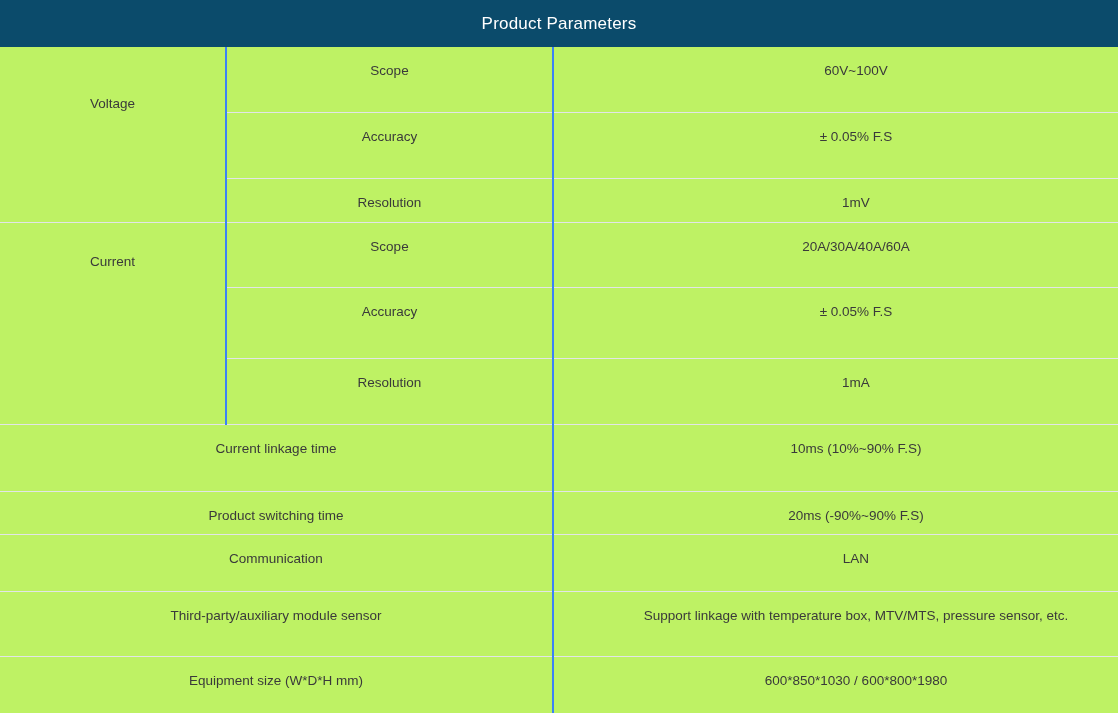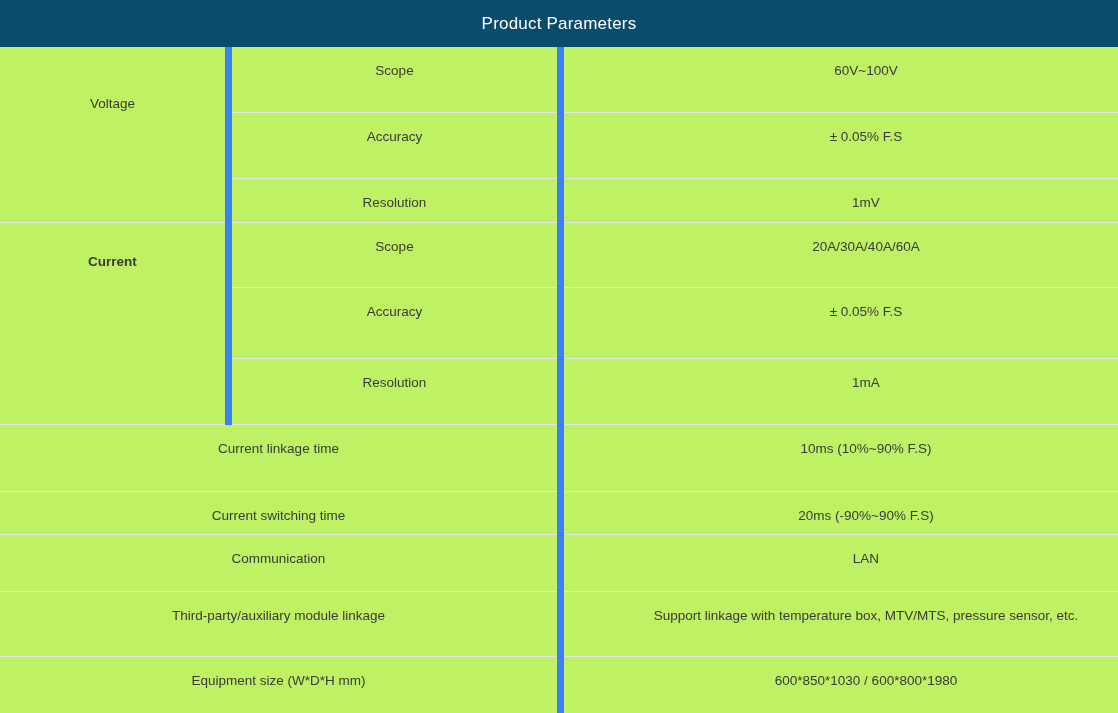--- a/index.html
+++ b/index.html
@@ -30,21 +30,21 @@
     font-size: 17px;
     letter-spacing: 0.2px;
   }
   table.params {
     width: 1118px;
     border-collapse: collapse;
     table-layout: fixed;
   }
   table.params td {
     border-bottom: 1px solid #e2e5e8;
-    border-right: 7px solid #3b82f6;
+    border-right: 2px solid #3b82f6;
     font-size: 13.5px;
     color: #3a3a3a;
     text-align: center;
     vertical-align: top;
     padding-top: 15px;
     padding-left: 6px;
     padding-right: 6px;
     line-height: 1.35;
   }
   table.params td.last-col {
@@ -70,21 +70,20 @@
 
   td.group-label {
     vertical-align: top;
     padding-top: 0;
   }
   .group-voltage-inner {
     padding-top: 33px;
   }
   .group-current-inner {
     padding-top: 15px;
-    font-weight: bold;
   }
 </style>
 </head>
 <body>
 
 <div class="sheet">
 
   <div class="title-bar">
     <span>Product Parameters</span>
   </div>
@@ -121,29 +120,29 @@
       <tr class="r6">
         <td class="c-sub">Resolution</td>
         <td class="c-val last-col">1mA</td>
       </tr>
 
       <tr class="r7">
         <td class="c-span2" colspan="2">Current linkage time</td>
         <td class="c-val last-col">10ms (10%~90% F.S)</td>
       </tr>
       <tr class="r8">
-        <td class="c-span2" colspan="2">Current switching time</td>
+        <td class="c-span2" colspan="2">Product switching time</td>
         <td class="c-val last-col">20ms (-90%~90% F.S)</td>
       </tr>
       <tr class="r9">
         <td class="c-span2" colspan="2">Communication</td>
         <td class="c-val last-col">LAN</td>
       </tr>
       <tr class="r10">
-        <td class="c-span2" colspan="2">Third-party/auxiliary module linkage</td>
+        <td class="c-span2" colspan="2">Third-party/auxiliary module sensor</td>
         <td class="c-val last-col">Support linkage with temperature box, MTV/MTS, pressure sensor, etc.</td>
       </tr>
       <tr class="r11">
         <td class="c-span2" colspan="2">Equipment size (W*D*H mm)</td>
         <td class="c-val last-col">600*850*1030 / 600*800*1980</td>
       </tr>
     </tbody>
   </table>
 
 </div>

